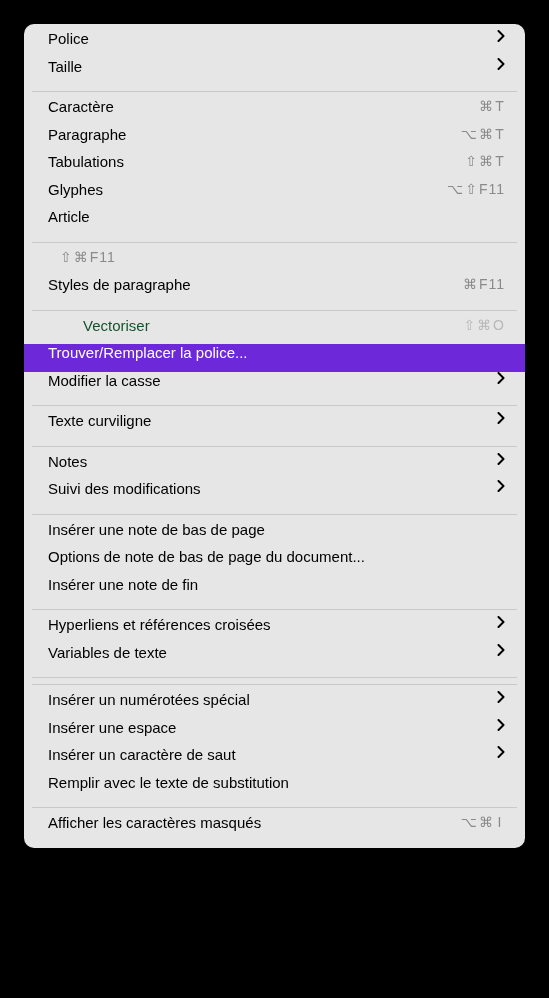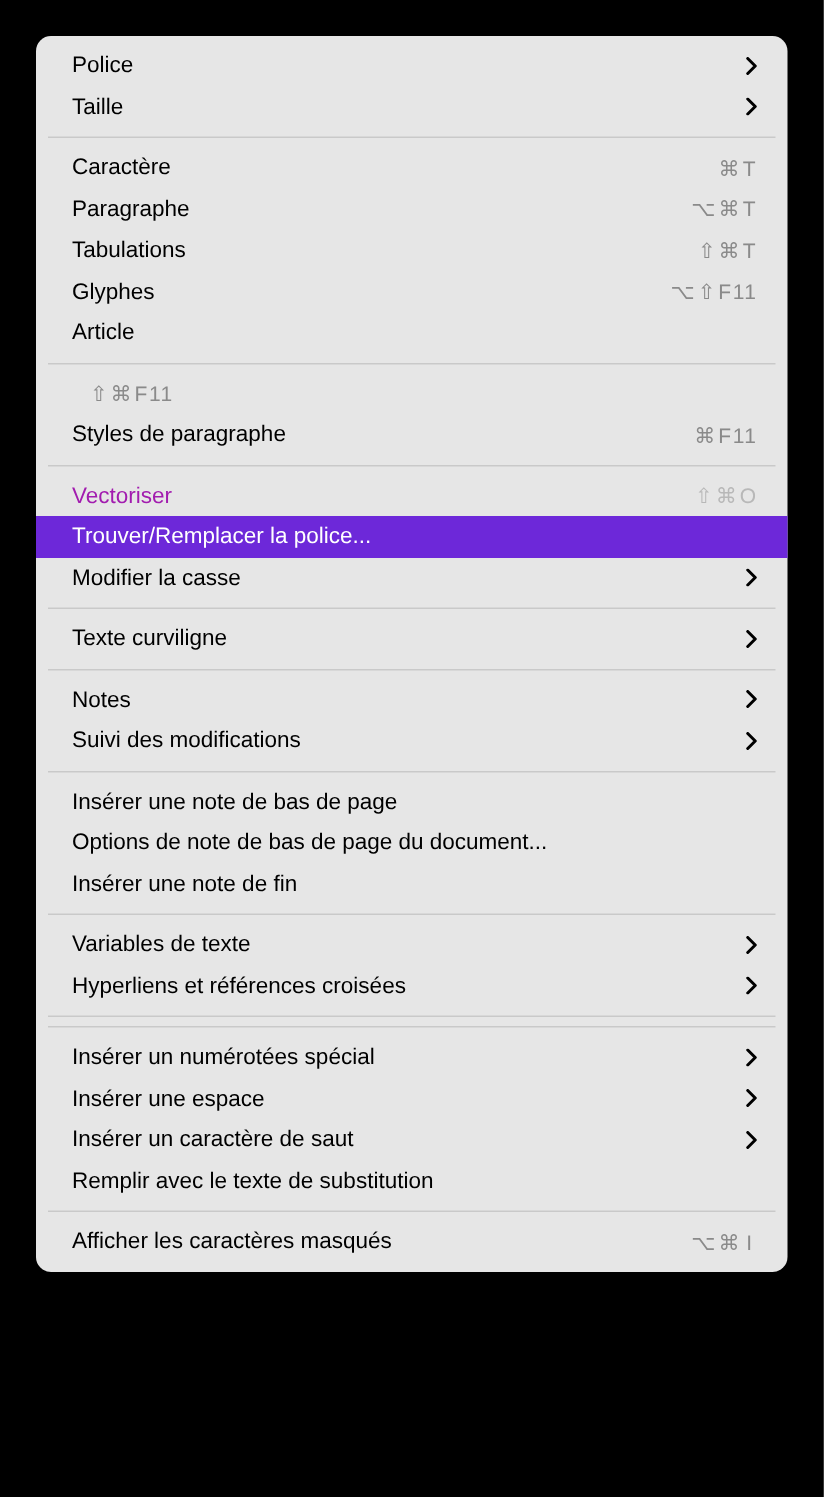--- a/index.html
+++ b/index.html
@@ -17,31 +17,32 @@
     left: 24px;
     top: 24px;
     width: 501px;
     background: #e6e6e6;
     border-radius: 10px;
     box-shadow: 0 0 0 1px rgba(0,0,0,0.15), 0 10px 30px rgba(0,0,0,0.5);
     padding: 6px 0;
   }
   .item {
     display: flex;
-    align-items: center;
+    align-items: flex-start;
     height: 27.5px;
     padding: 0 20px 0 24px;
     position: relative;
   }
   .item.highlighted {
     background: #6d28d9;
     color: #fff;
   }
   .item.disabled .label {
-    color: #a21caf;
+    color: #14532d;
+    margin-left: 35px;
   }
   .item.disabled .shortcut {
     color: #b8b8b8;
   }
   .label {
     flex: 1;
     white-space: nowrap;
     overflow: hidden;
   }
   .shortcut {
@@ -195,29 +196,29 @@
       <span class="label">Insérer une note de bas de page</span>
     </div>
     <div class="item">
       <span class="label">Options de note de bas de page du document...</span>
     </div>
     <div class="item">
       <span class="label">Insérer une note de fin</span>
     </div>
     <div class="separator"></div>
     <div class="item">
+      <span class="label">Hyperliens et références croisées</span>
+      <span class="chevron">
+        <svg viewBox="0 0 8 12">
+          <path d="M1.5 1 L6.5 6 L1.5 11" fill="none" stroke="#000" stroke-width="2" stroke-linecap="round" stroke-linejoin="round"></path>
+        </svg>
+      </span>
+    </div>
+    <div class="item">
       <span class="label">Variables de texte</span>
-      <span class="chevron">
-        <svg viewBox="0 0 8 12">
-          <path d="M1.5 1 L6.5 6 L1.5 11" fill="none" stroke="#000" stroke-width="2" stroke-linecap="round" stroke-linejoin="round"></path>
-        </svg>
-      </span>
-    </div>
-    <div class="item">
-      <span class="label">Hyperliens et références croisées</span>
       <span class="chevron">
         <svg viewBox="0 0 8 12">
           <path d="M1.5 1 L6.5 6 L1.5 11" fill="none" stroke="#000" stroke-width="2" stroke-linecap="round" stroke-linejoin="round"></path>
         </svg>
       </span>
     </div>
     <div class="separator"></div>
     <div class="separator"></div>
     <div class="item">
       <span class="label">Insérer un numérotées spécial</span>

